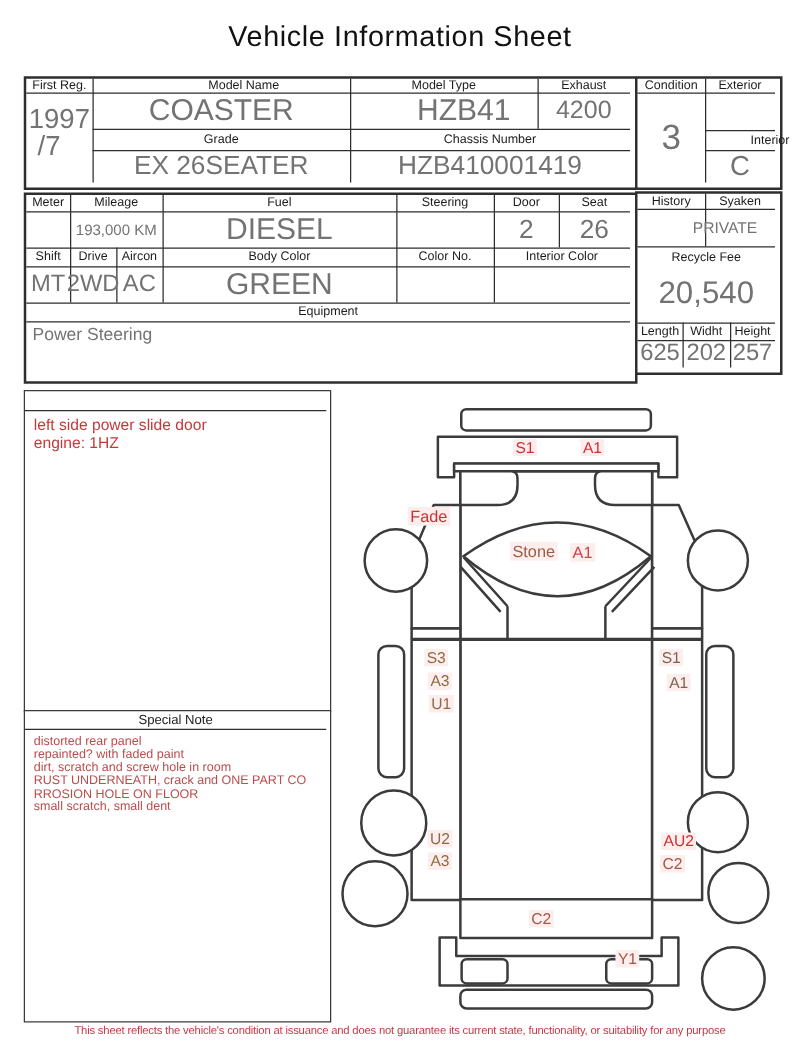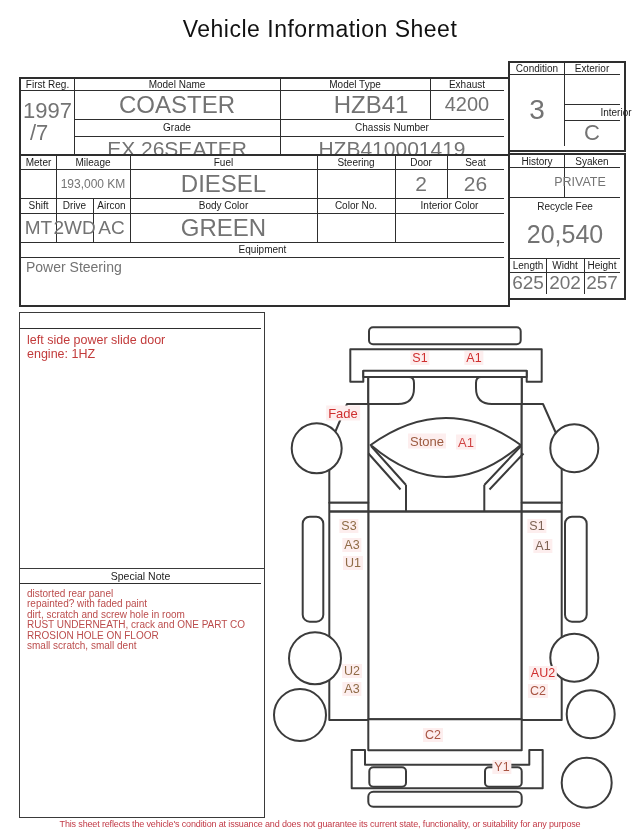--- a/index.html
+++ b/index.html
@@ -26,30 +26,30 @@
   svg .shape{fill:#ffffff;stroke:#3b3b3b;stroke-width:2;stroke-linejoin:round;}
   svg .thick{stroke-width:2.5;}
 </style>
 </head>
 <body>
 
 <div id="sheet">
 
   <div class="title">Vehicle Information Sheet</div>
 
-  <div class="box" style="left:19px;top:61px;width:487px;height:87px;margin-top:16px;">
+  <div class="box" style="left:19px;top:61px;width:487px;height:87px;">
     <div class="vline" style="left:53px;top:0;height:83px;"></div>
     <div class="vline" style="left:259px;top:0;height:83px;"></div>
     <div class="vline" style="left:409px;top:0;height:40px;"></div>
     <div class="hline" style="left:0;top:11px;width:483px;"></div>
     <div class="hline" style="left:53px;top:40px;width:430px;"></div>
     <div class="hline" style="left:53px;top:57px;width:430px;"></div>
 
     <div class="cell hdr" style="left:0;top:0;width:53px;height:11px;">First Reg.</div>
-    <div class="cell hdr" style="left:53px;top:0;width:206px;height:11px;">Model Name</div>
+    <div class="cell hdr" style="left:53px;top:0;width:206px;height:11px;padding-left:18px;">Model Name</div>
     <div class="cell hdr" style="left:259px;top:0;width:150px;height:11px;">Model Type</div>
     <div class="cell hdr" style="left:409px;top:0;width:74px;height:11px;">Exhaust</div>
 
     <div class="cell val" style="left:2px;top:13px;width:50px;height:66px;font-size:22px;line-height:22px;flex-direction:column;align-items:flex-start;justify-content:flex-start;padding-top:8px;">
       <span>1997</span>
       <span style="padding-left:7px;">/7</span>
     </div>
     <div class="cell val" style="left:53px;top:11px;width:206px;height:29px;font-size:24px;">COASTER</div>
     <div class="cell val" style="left:259px;top:11px;width:150px;height:29px;font-size:24px;padding-left:16px;">HZB41</div>
     <div class="cell val" style="left:409px;top:11px;width:74px;height:29px;font-size:20px;">4200</div>

